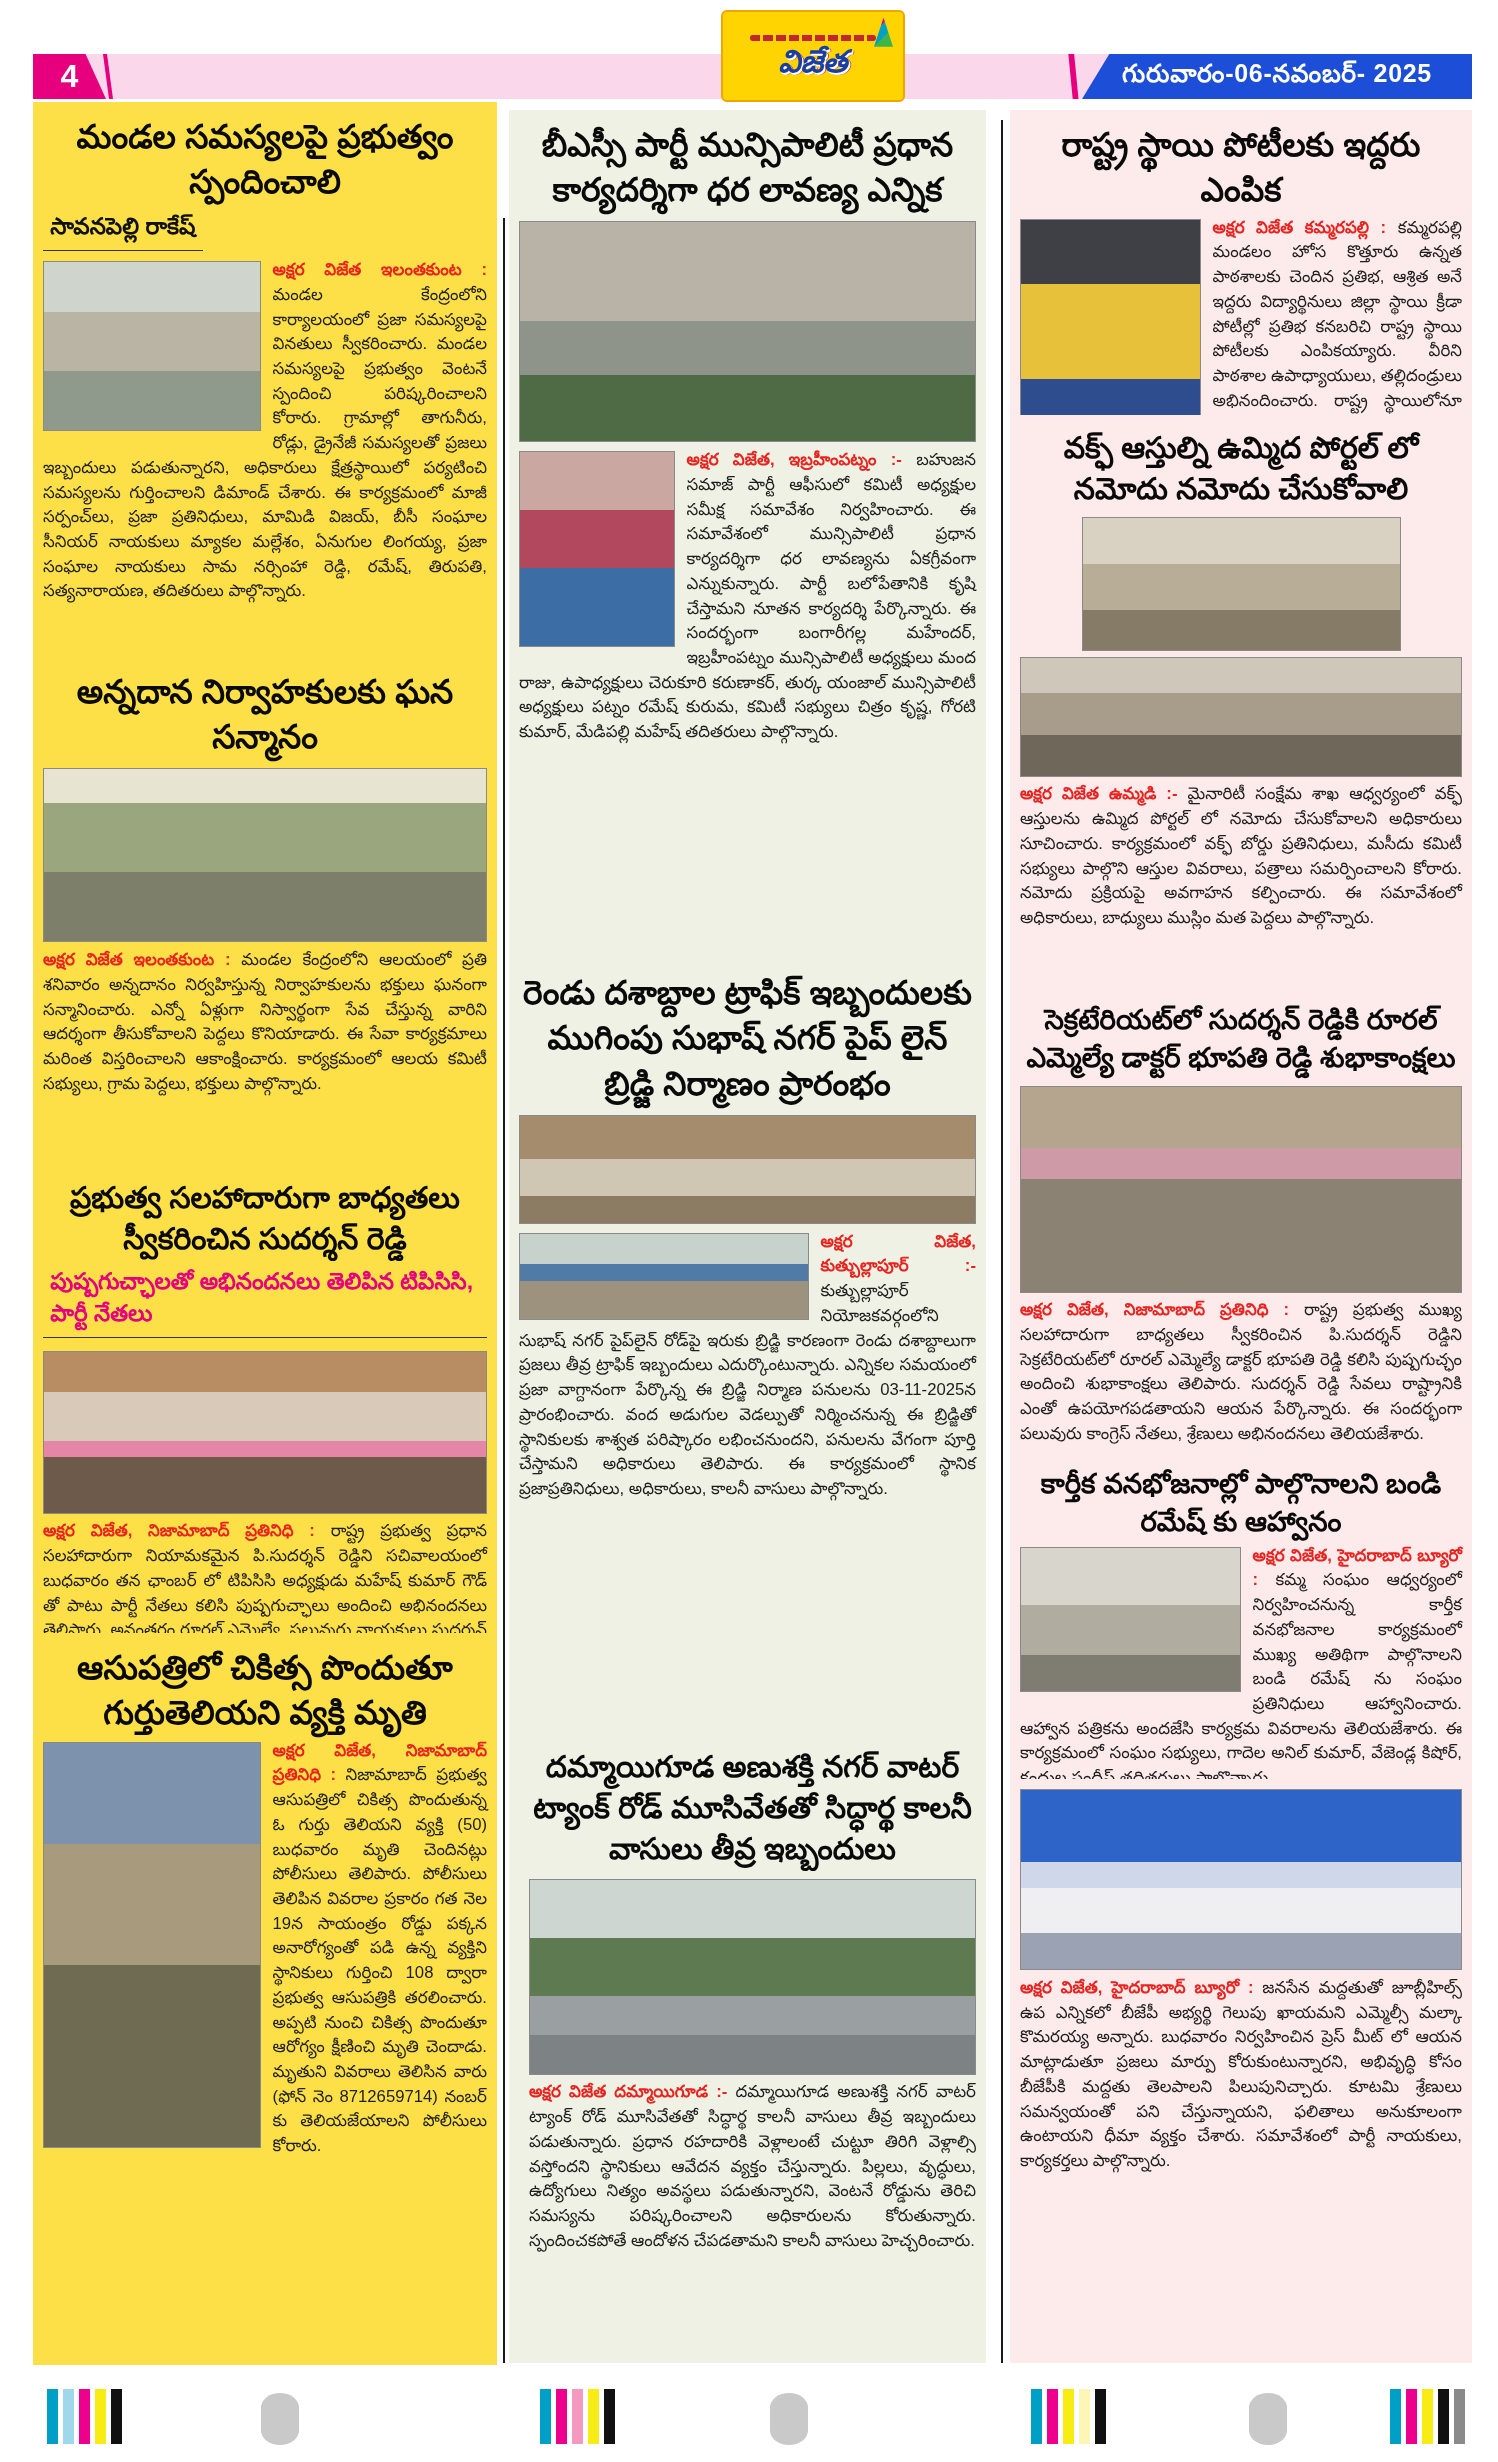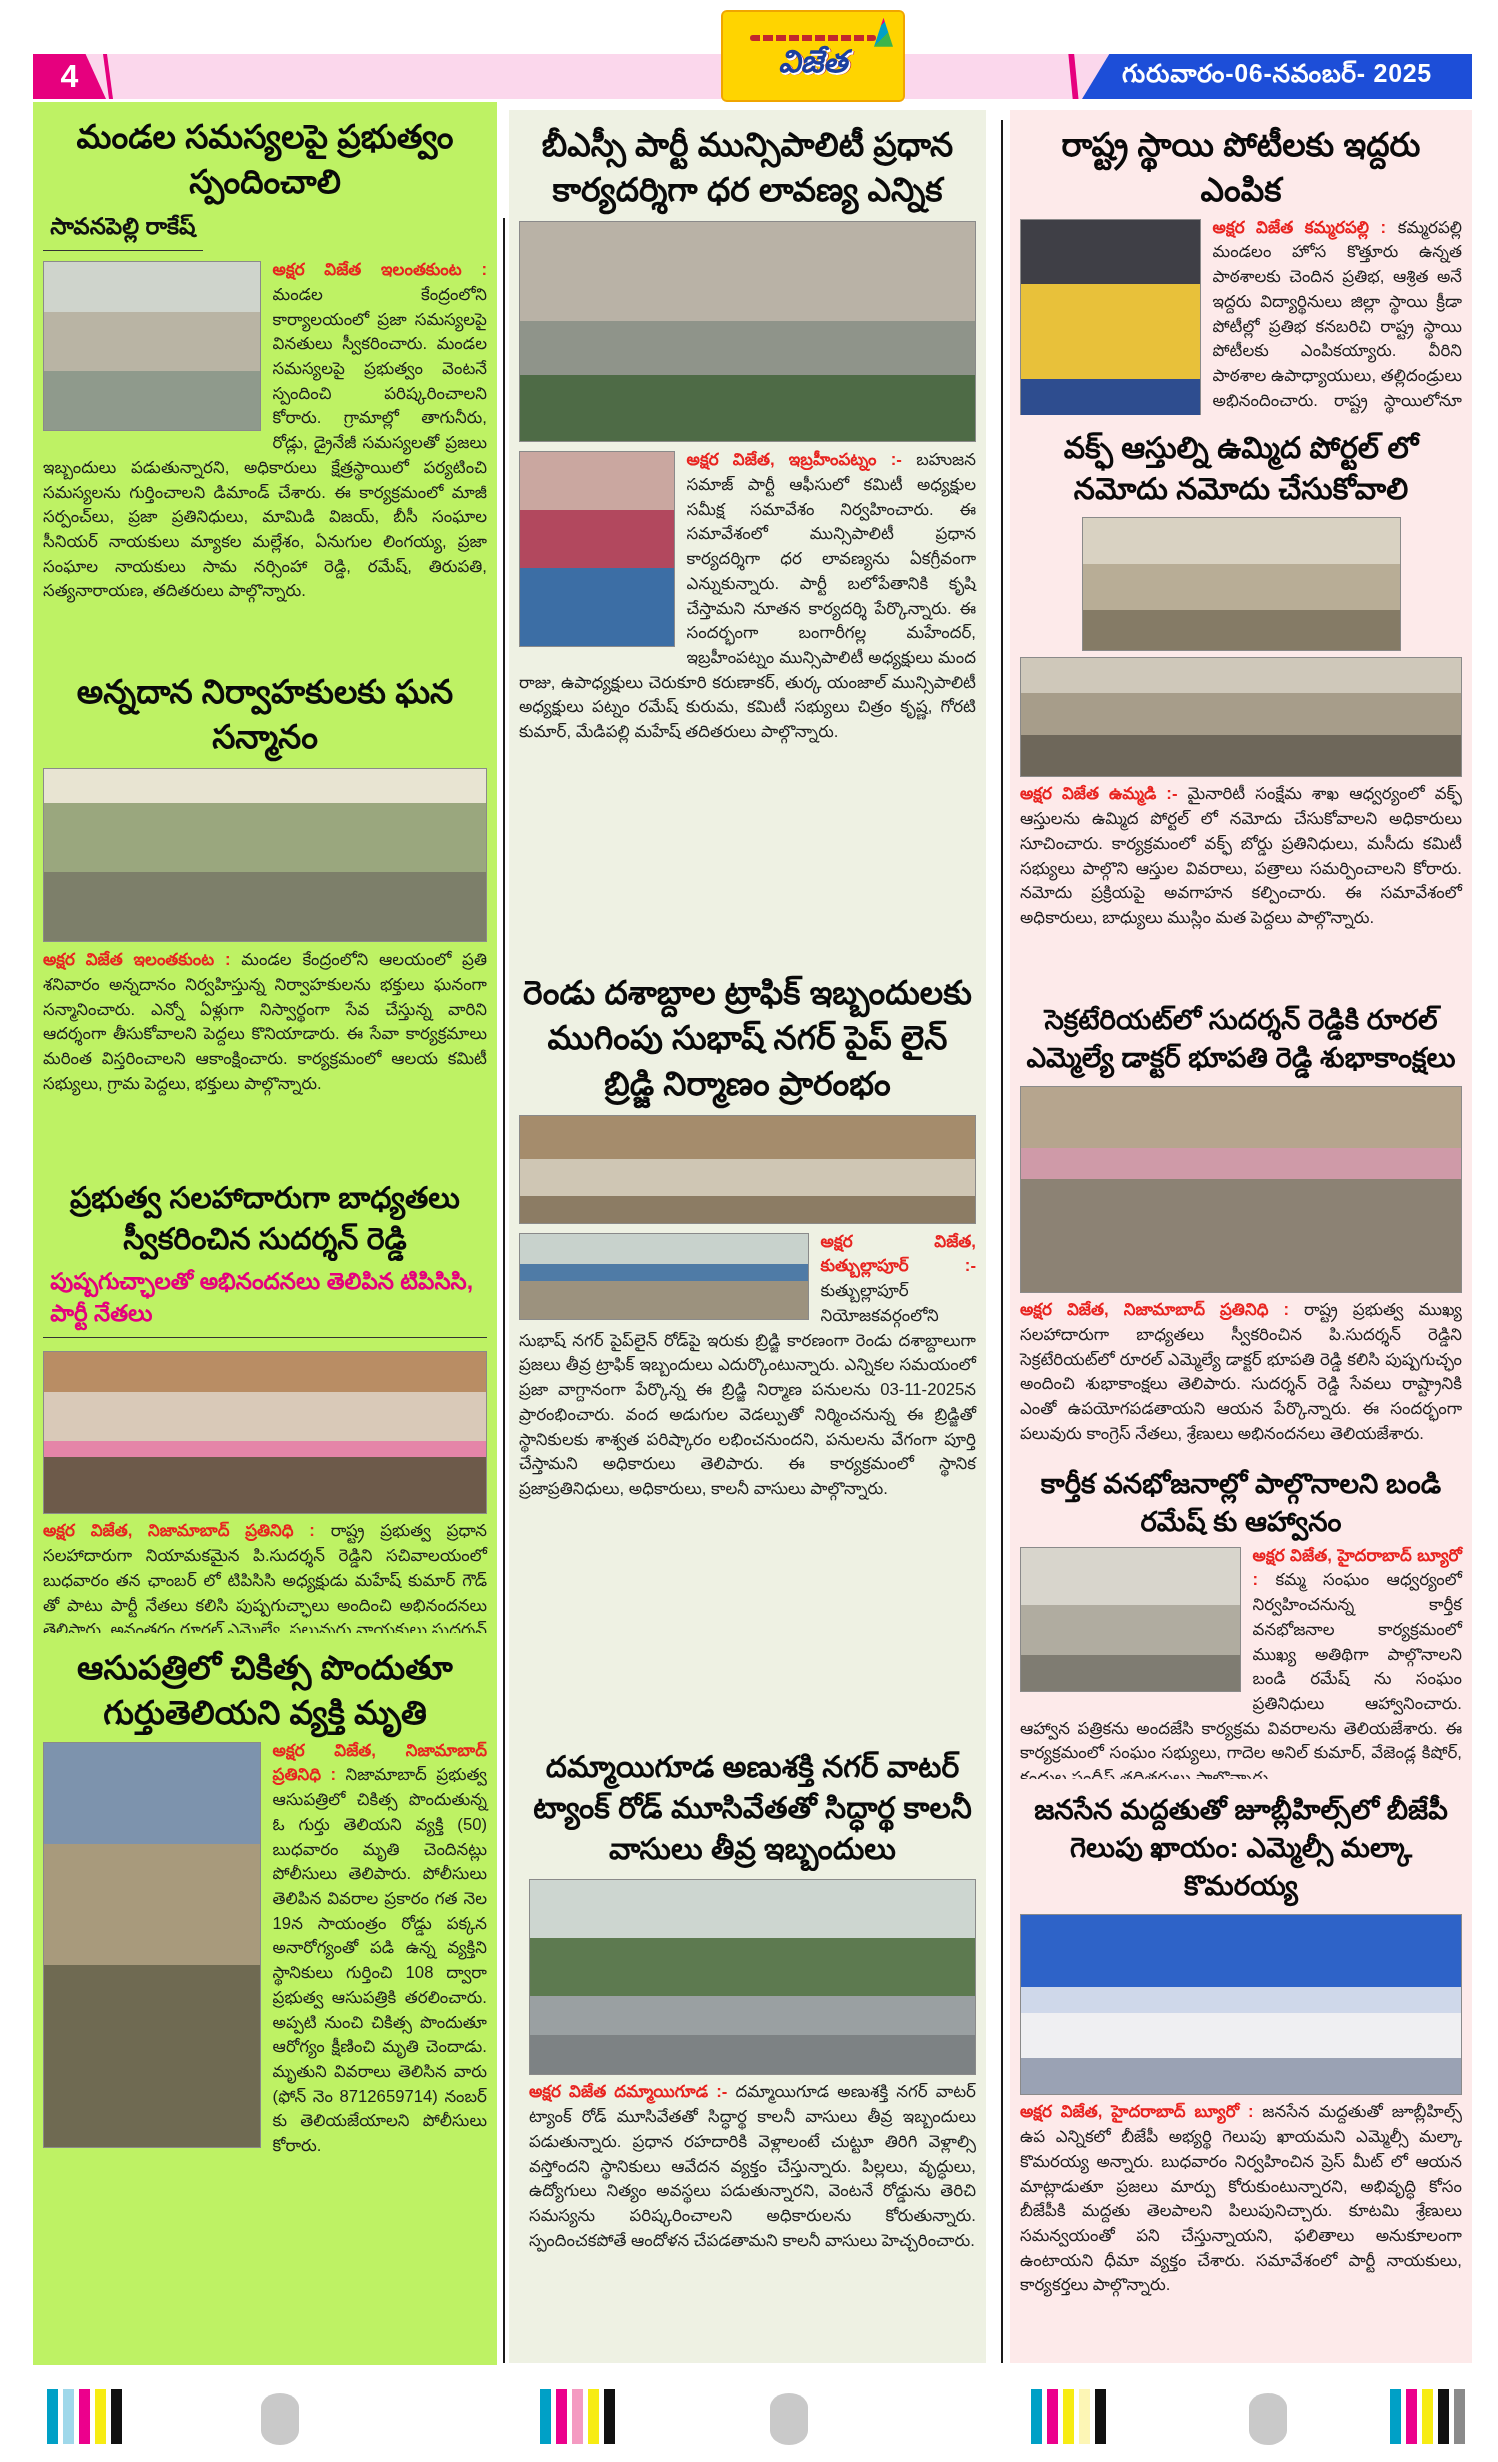--- a/index.html
+++ b/index.html
@@ -31,21 +31,21 @@
   
   .col{position:absolute;top:102px;}
   #col1{left:33px;width:464px;}
   #col2{left:509px;top:110px;width:477px;}
   #col3{left:1010px;top:110px;width:462px;}
   .vline{position:absolute;width:1.5px;background:#1a1a1a;}
   #vline1{left:503px;top:218px;height:2145px;}
   #vline2{left:1001px;top:120px;height:2243px;}
 
   .sec{box-sizing:border-box;overflow:hidden;padding:4.4px 10px;position:relative;}
-  .bg1{background:#bef264;} .bg2{background:#eef1e3;} .bg3{background:#fdeaea;}
+  .bg1{background:#fde047;} .bg2{background:#eef1e3;} .bg3{background:#fdeaea;}
 
   .hl{font-weight:bold;text-align:center;color:#0a0a0a;line-height:1.38;padding:7.3px 1.5px 2.9px;}
   .hl.s46{font-size:33px;} .hl.s42{font-size:30px;} .hl.s38{font-size:27.6px;}
   .sub{font-size:23px;font-weight:bold;text-align:left;padding:5.8px 0 7.3px;}
   .sub .inner{display:inline-block;border-bottom:1.5px solid #333;padding:0 7.3px 4.4px;}
   .sub.pink{color:#e5007d;}
   .body{font-size:16.7px;line-height:1.48;text-align:justify;color:#1d1d1d;}
   .dl{color:#e8231f;font-weight:bold;}
   .ph{border:0.7px solid #8a8a8a;box-sizing:border-box;}
   .ph.full{width:100%;margin:5.8px 0;}
@@ -187,21 +187,20 @@
     <div class="sec bg3" style="height:326px;">
       <div class="hl s38">కార్తీక వనభోజనాల్లో పాల్గొనాలని బండి రమేష్ కు ఆహ్వానం</div>
       <div class="body">
         <div class="ph fl" style="width:221px;height:145px;background:linear-gradient(180deg,#d8d5cc 0 40%,#b0aca0 40% 75%,#7f7c72 75% 100%);"></div>
         <span class="dl">అక్షర విజేత, హైదరాబాద్ బ్యూరో :</span>
         <span>కమ్మ సంఘం ఆధ్వర్యంలో నిర్వహించనున్న కార్తీక వనభోజనాల కార్యక్రమంలో ముఖ్య అతిథిగా పాల్గొనాలని బండి రమేష్ ను సంఘం ప్రతినిధులు ఆహ్వానించారు. ఆహ్వాన పత్రికను అందజేసి కార్యక్రమ వివరాలను తెలియజేశారు. ఈ కార్యక్రమంలో సంఘం సభ్యులు, గాదెల అనిల్ కుమార్, వేజెండ్ల కిషోర్, కందుల సందీప్ తదితరులు పాల్గొన్నారు.</span>
       </div>
     </div>
 
     <div class="sec bg3" style="height:584px;">
-      <div class="hl s38">జనసేన మద్దతుతో జూబ్లీహిల్స్‌లో బీజేపీ గెలుపు ఖాయం: ఎమ్మెల్సీ మల్కా కొమరయ్య</div>
       <div class="ph full" style="height:181px;background:linear-gradient(180deg,#2e63c8 0 40%,#cfd8ea 40% 55%,#efeff2 55% 80%,#9aa2b4 80% 100%);"></div>
       <div class="body">
         <span class="dl">అక్షర విజేత, హైదరాబాద్ బ్యూరో :</span>
         <span>జనసేన మద్దతుతో జూబ్లీహిల్స్ ఉప ఎన్నికలో బీజేపీ అభ్యర్థి గెలుపు ఖాయమని ఎమ్మెల్సీ మల్కా కొమరయ్య అన్నారు. బుధవారం నిర్వహించిన ప్రెస్ మీట్ లో ఆయన మాట్లాడుతూ ప్రజలు మార్పు కోరుకుంటున్నారని, అభివృద్ధి కోసం బీజేపీకి మద్దతు తెలపాలని పిలుపునిచ్చారు. కూటమి శ్రేణులు సమన్వయంతో పని చేస్తున్నాయని, ఫలితాలు అనుకూలంగా ఉంటాయని ధీమా వ్యక్తం చేశారు. సమావేశంలో పార్టీ నాయకులు, కార్యకర్తలు పాల్గొన్నారు.</span>
       </div>
     </div>
 
   </div>
 
   <div>

